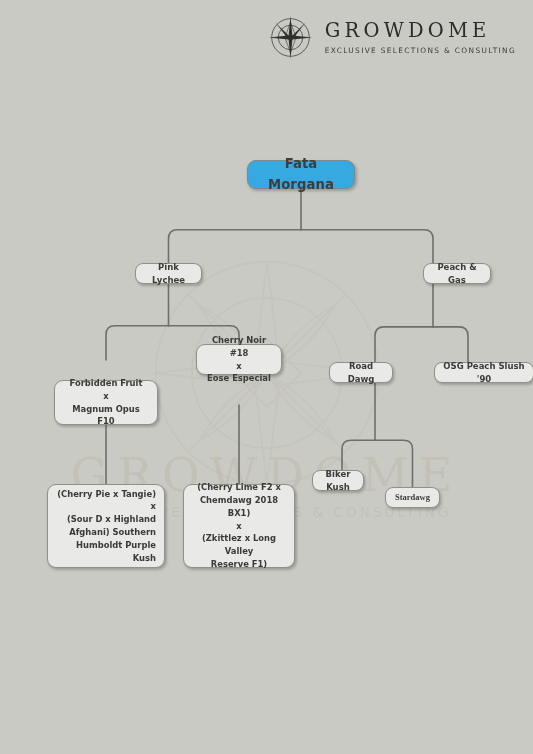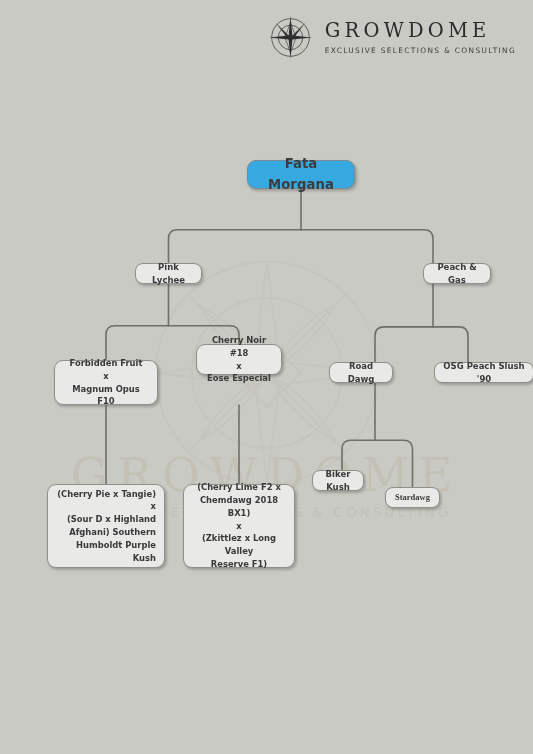--- a/index.html
+++ b/index.html
@@ -237,21 +237,21 @@
     <path d="M 375 440.2
              L 403.5 440.2
              Q 412.5 440.2 412.5 449.2
              L 412.5 487"></path>
   </svg>
 
 <div id="node-layer">
     <div class="node root" style="left: 247px; top: 160px; width: 108px; height: 29px;">Fata Morgana</div>
     <div class="node small" style="left: 135px; top: 263px; width: 67px; height: 21px;">Pink Lychee</div>
     <div class="node small" style="left: 399px; top: 263px; width: 68px; height: 21px; margin-left: 24px;">Peach &amp; Gas</div>
-    <div class="node " style="left: 54px; top: 360px; width: 104px; height: 45px;">Forbidden Fruit
+    <div class="node " style="left: 54px; top: 380px; width: 104px; height: 45px;">Forbidden Fruit
 x
 Magnum Opus F10</div>
     <div class="node " style="left: 196px; top: 344px; width: 86px; height: 31px;">Cherry Noir #18
 x
 Eose Especial</div>
     <div class="node small" style="left: 329px; top: 362px; width: 64px; height: 21px;">Road Dawg</div>
     <div class="node small" style="left: 418px; top: 362px; width: 100px; height: 21px; margin-left: 16px;">OSG Peach Slush '90</div>
     <div class="node " style="left: 47px; top: 484px; width: 118px; height: 84px; text-align: right;">(Cherry Pie x Tangie)
 x
 (Sour D x Highland

